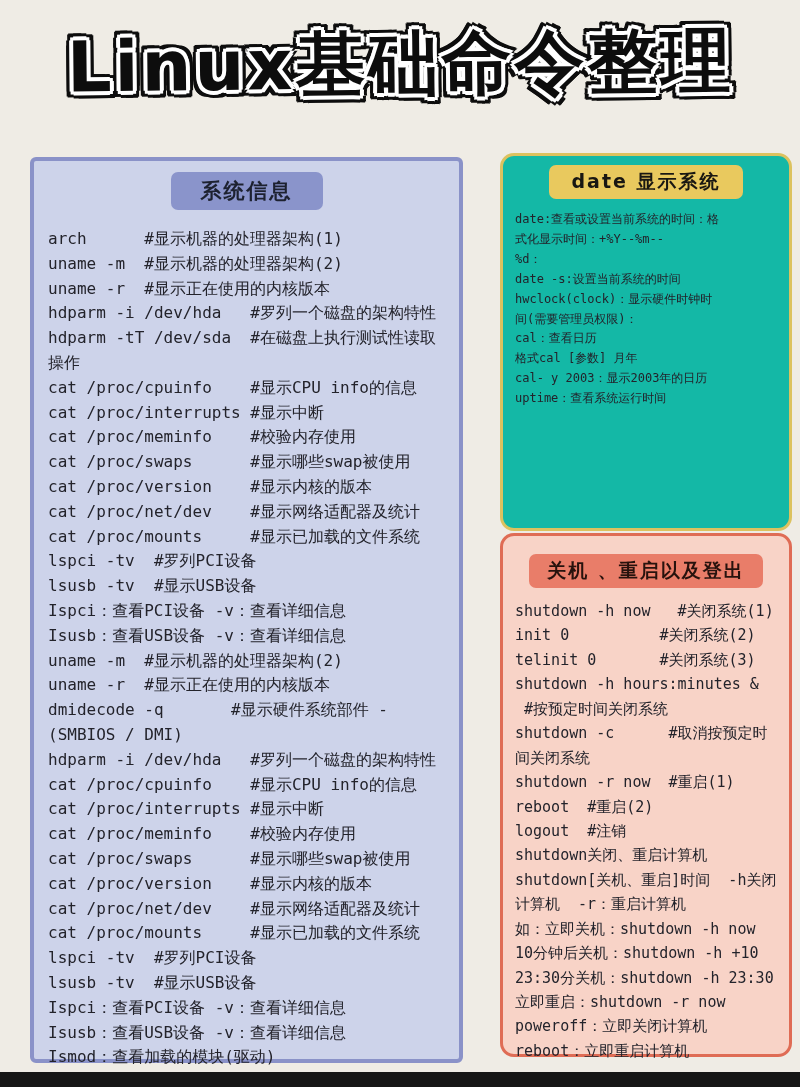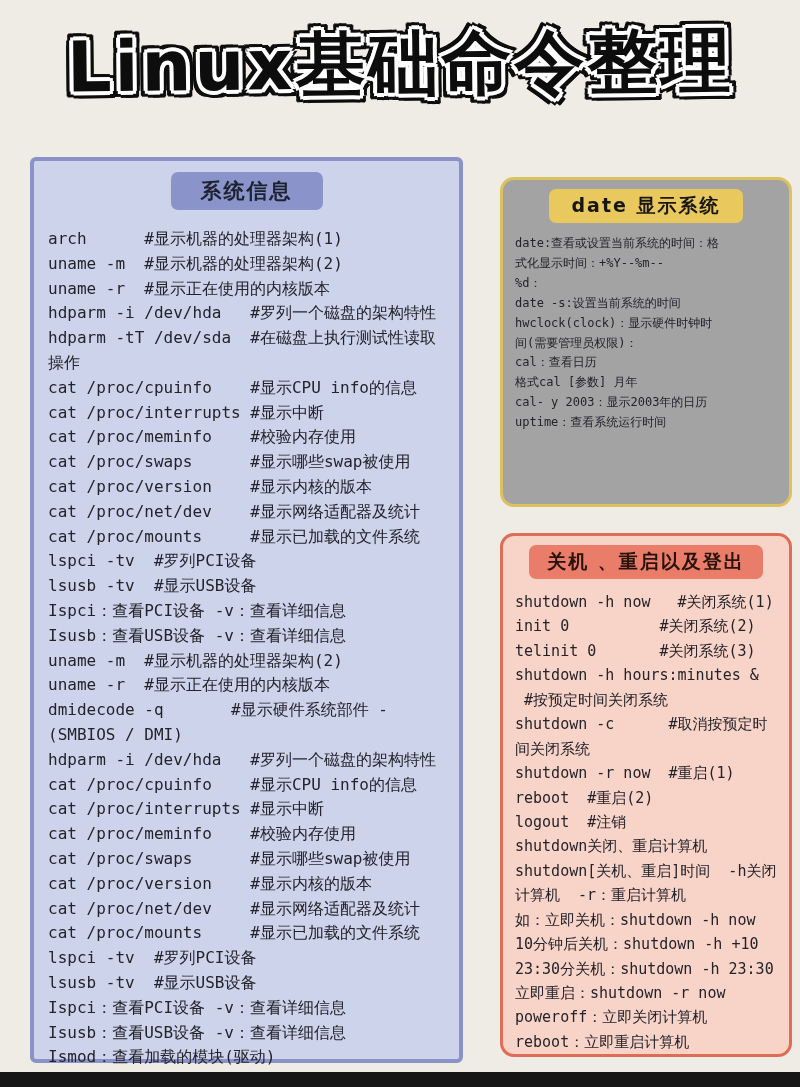--- a/index.html
+++ b/index.html
@@ -72,25 +72,24 @@
   .panel-system .lines {
     padding: 17px 12px 0 14px;
     font-family: "DejaVu Sans Mono", "DejaVu Sans", monospace;
     font-size: 16px;
     line-height: 1.55;
   }
 
   
   .panel-date {
     left: 500px; top: 153px;
-    width: 292px; height: 330px;
-    background: #a3a3a3;
+    width: 292px; height: 378px;
+    background: #14b8a6;
     border: 3px solid #dcc25f;
     border-radius: 14px;
-    margin-top: 24px;
   }
   .panel-date .badge {
     background: #e9c95e;
     color: #191712;
     font-size: 19px;
     padding: 4px 22px;
     margin-top: 9px;
   }
   .panel-date .lines {
     padding: 11px 10px 0 12px;
@@ -105,21 +104,21 @@
     width: 292px; height: 524px;
     background: #f8d3c7;
     border: 3px solid #df6c55;
     border-radius: 14px;
   }
   .panel-shutdown .badge {
     background: #e97d69;
     color: #27120d;
     font-size: 19px;
     padding: 4px 18px;
-    margin-top: 9px;
+    margin-top: 18px;
   }
   .panel-shutdown .lines {
     padding: 11px 8px 0 12px;
     font-family: "DejaVu Sans Mono", "DejaVu Sans", monospace;
     font-size: 15px;
     line-height: 1.63;
   }
 
   
   .footer-bar {

